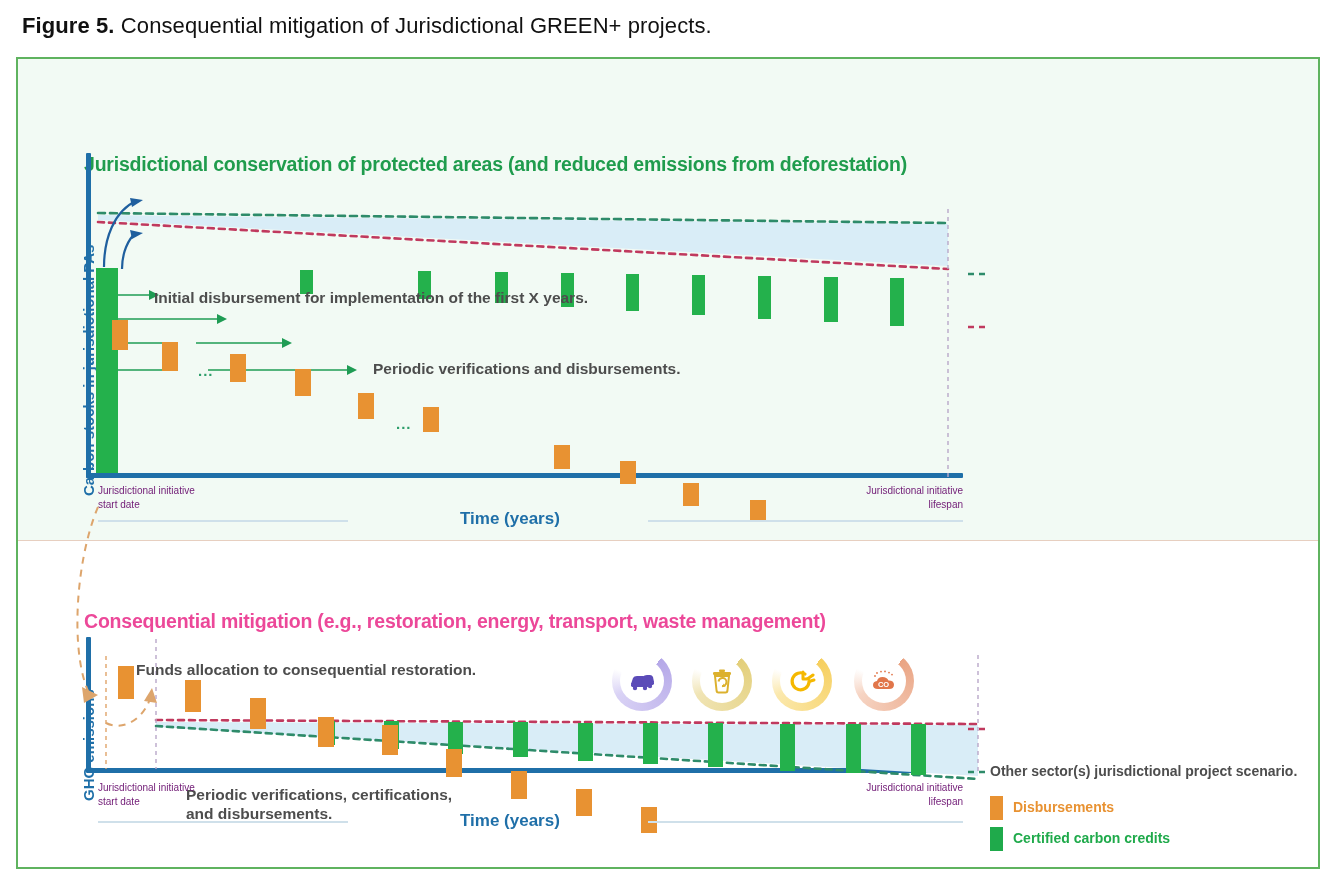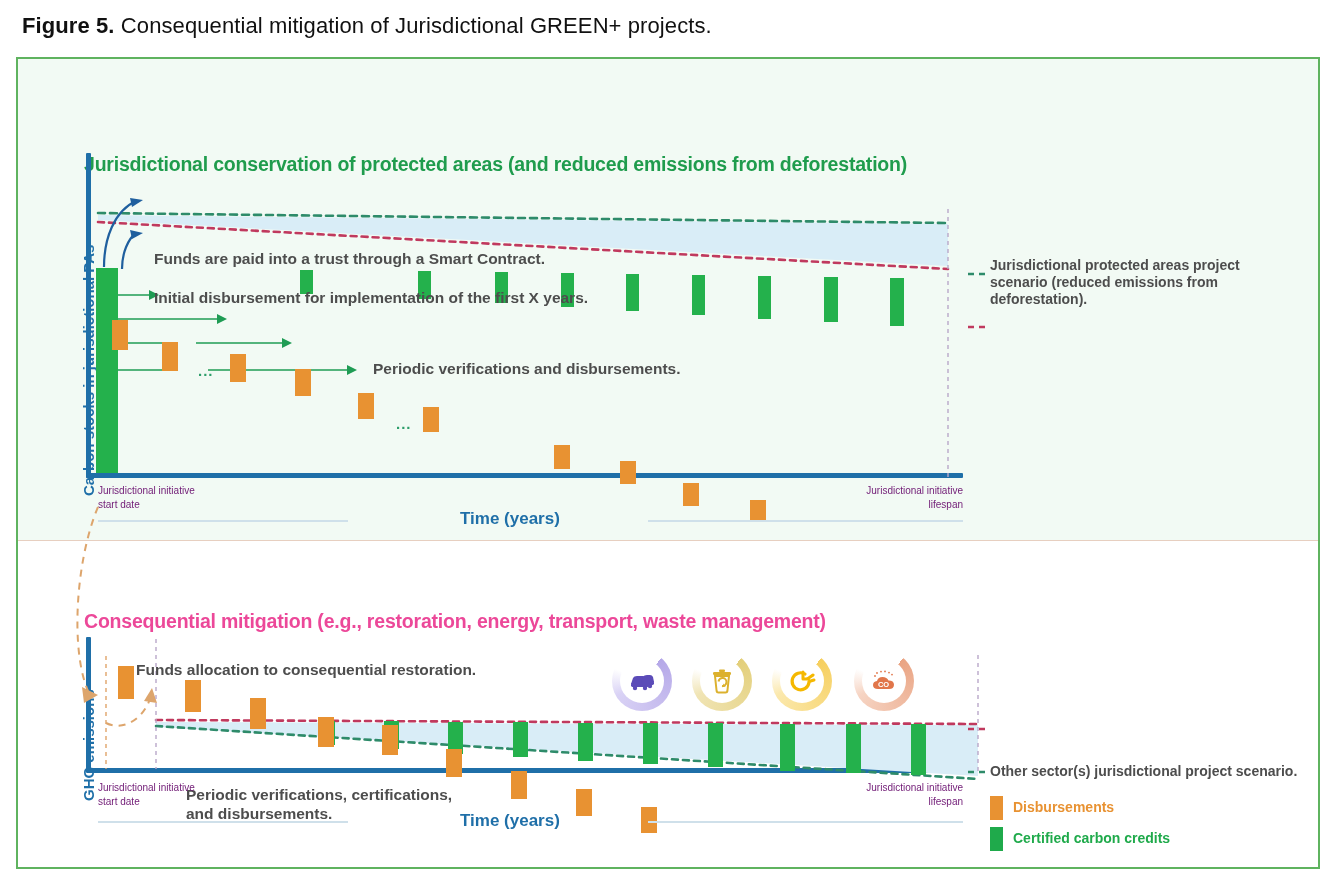--- a/index.html
+++ b/index.html
@@ -129,30 +129,28 @@
       <div class="bar bar-orange" style="left:340px;top:334px;width:16px;height:26px;"></div>
       <div class="bar bar-orange" style="left:405px;top:348px;width:16px;height:25px;"></div>
       <div class="bar bar-orange" style="left:536px;top:386px;width:16px;height:24px;"></div>
       <div class="bar bar-orange" style="left:602px;top:402px;width:16px;height:23px;"></div>
       <div class="bar bar-orange" style="left:665px;top:424px;width:16px;height:23px;"></div>
       <div class="bar bar-orange" style="left:732px;top:441px;width:16px;height:22px;"></div>
 
       <div class="dots" style="left:180px;top:303px;">...</div>
       <div class="dots" style="left:378px;top:356px;">...</div>
 
-      <div class="anno" style="left:136px;top:190px;">Funds are paid into a trust through a Smart Contract.</div>
       <div class="anno" style="left:136px;top:229px;">Initial disbursement for implementation of the first X years.</div>
       <div class="anno" style="left:355px;top:300px;">Periodic verifications and disbursements.</div>
     </div>
 
     <svg width="40" height="120" style="position:absolute;left:948px;top:190px;">
       <line x1="2" y1="25" x2="22" y2="25" stroke="#2e8b6a" stroke-width="2.6" stroke-dasharray="6,5"></line>
       <line x1="2" y1="78" x2="22" y2="78" stroke="#c0395e" stroke-width="2.6" stroke-dasharray="6,5"></line>
     </svg>
-    <div class="legend-txt" style="left:972px;top:198px;width:290px;white-space:normal;">Jurisdictional protected areas project scenario (reduced emissions from deforestation).</div>
 
     <div class="axis-note" style="left:80px;top:425px;">Jurisdictional initiative
 start date</div>
     <div class="axis-note note-right" style="left:745px;top:425px;width:200px;">Jurisdictional initiative
 lifespan</div>
     <div class="axis-rule" style="left:80px;top:461px;width:250px;"></div>
     <div class="axis-rule" style="left:630px;top:461px;width:315px;"></div>
     <div class="axis-label" style="left:442px;top:450px;font-size:17px;">Time (years)</div>
 
     <div class="panel-title title-orange">Consequential mitigation (e.g., restoration, energy, transport, waste management)</div>

